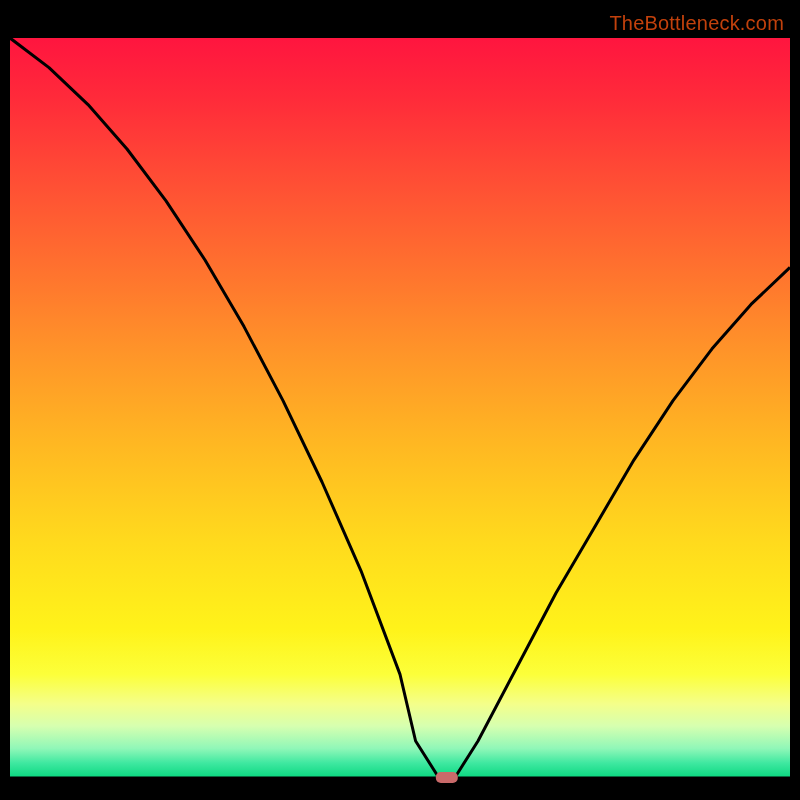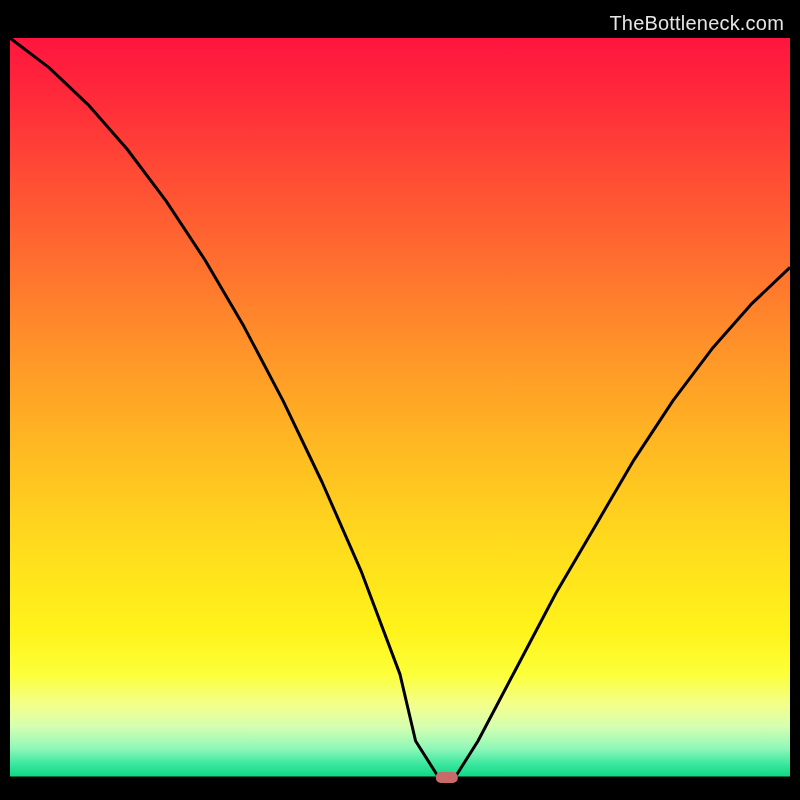--- a/index.html
+++ b/index.html
@@ -16,21 +16,21 @@
     left: 10px;
     top: 10px;
     width: 780px;
     height: 780px;
     background: #000;
   }
   .attribution {
     position: absolute;
     top: 2px;
     right: 6px;
-    color: #e5e5e5;
+    color: #c2410c;
     font-size: 20px;
     font-weight: 500;
     letter-spacing: 0.2px;
   }
   svg {
     display: block;
   }
 </style>
 </head>
 <body>

